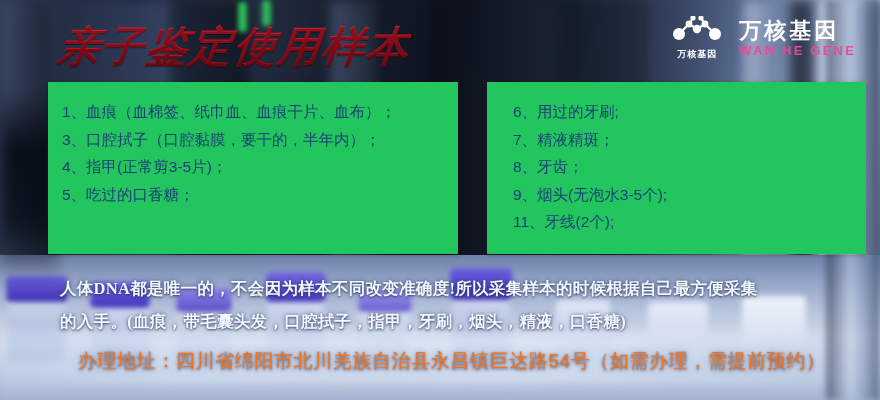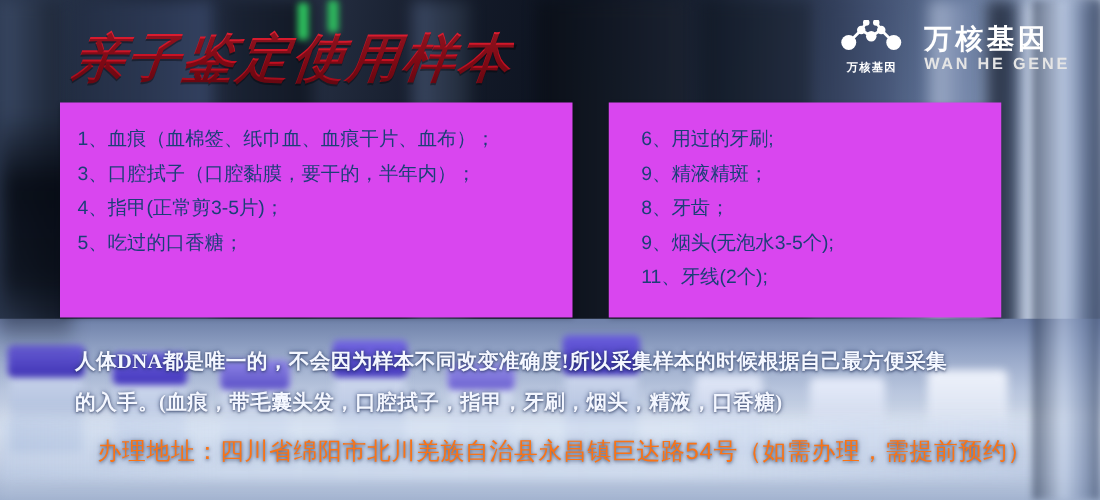--- a/index.html
+++ b/index.html
@@ -108,32 +108,32 @@
   .logo-mark-cn {
     font-size:9px; font-weight:700; color:#ffffff; letter-spacing:1px;
     font-family:"Liberation Sans","DejaVu Sans",sans-serif;
   }
   .logo-text { display:flex; flex-direction:column; align-items:flex-start; gap:1px; }
   .logo-cn {
     font-size:22px; font-weight:700; color:#ffffff; letter-spacing:3px;
     font-family:"Liberation Sans","DejaVu Sans",sans-serif; line-height:1.05;
   }
   .logo-en {
-    font-size:13px; font-weight:700; color:#e5e5e5; letter-spacing:2.2px;
+    font-size:13px; font-weight:700; color:#ec4899; letter-spacing:2.2px;
     font-family:"Liberation Sans","DejaVu Sans",sans-serif;
   }
 
   
   .panel {
     position:absolute;
-    background:#d946ef;
+    background:#22c55e;
     box-shadow:0 1px 4px rgba(0,0,0,.25);
   }
   .panel-left  { left:48px;  top:82px; width:410px; height:172px; }
-  .panel-right { left:487px; top:82px; width:314px; height:172px; }
+  .panel-right { left:487px; top:82px; width:379px; height:172px; }
 
   .panel ul { list-style:none; }
   .panel li {
     color:#1b3f77;
     font-size:15.5px;
     line-height:27.5px;
     font-family:"Liberation Sans","DejaVu Sans",sans-serif;
     white-space:nowrap;
   }
   .panel-left ul  { margin:16px 0 0 14px; }
@@ -253,21 +253,21 @@
       <li>1、血痕（血棉签、纸巾血、血痕干片、血布）；</li>
       <li>3、口腔拭子（口腔黏膜，要干的，半年内）；</li>
       <li>4、指甲(正常剪3-5片)；</li>
       <li>5、吃过的口香糖；</li>
     </ul>
   </div>
 
   <div class="panel panel-right">
     <ul>
       <li>6、用过的牙刷;</li>
-      <li>9、精液精斑；</li>
+      <li>7、精液精斑；</li>
       <li>8、牙齿；</li>
       <li>9、烟头(无泡水3-5个);</li>
       <li>11、牙线(2个);</li>
     </ul>
   </div>
 
   <div class="para">
     <div>人体DNA都是唯一的，不会因为样本不同改变准确度!所以采集样本的时候根据自己最方便采集</div>
     <div>的入手。(血痕，带毛囊头发，口腔拭子，指甲，牙刷，烟头，精液，口香糖)</div>
   </div>

